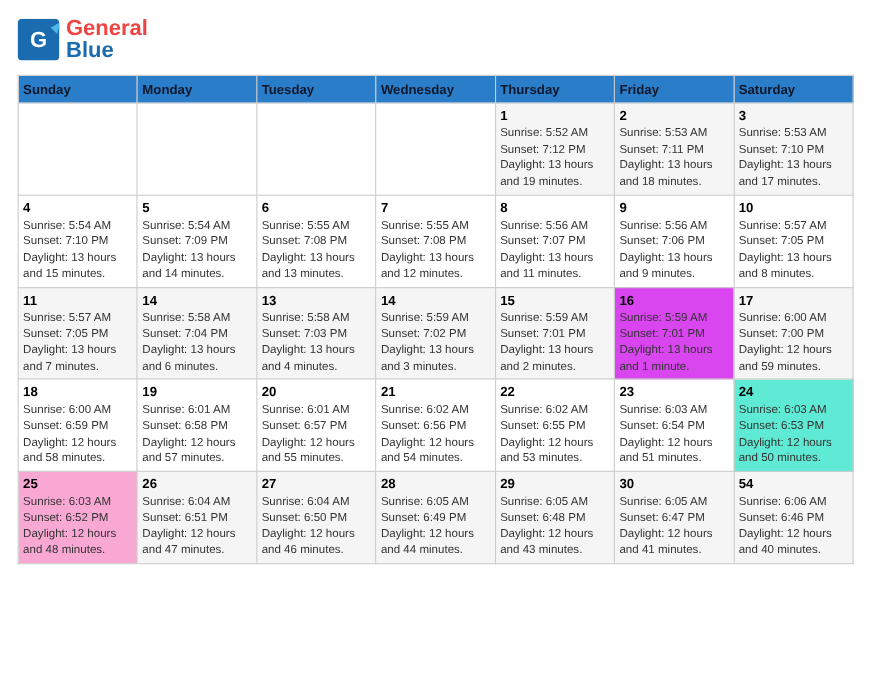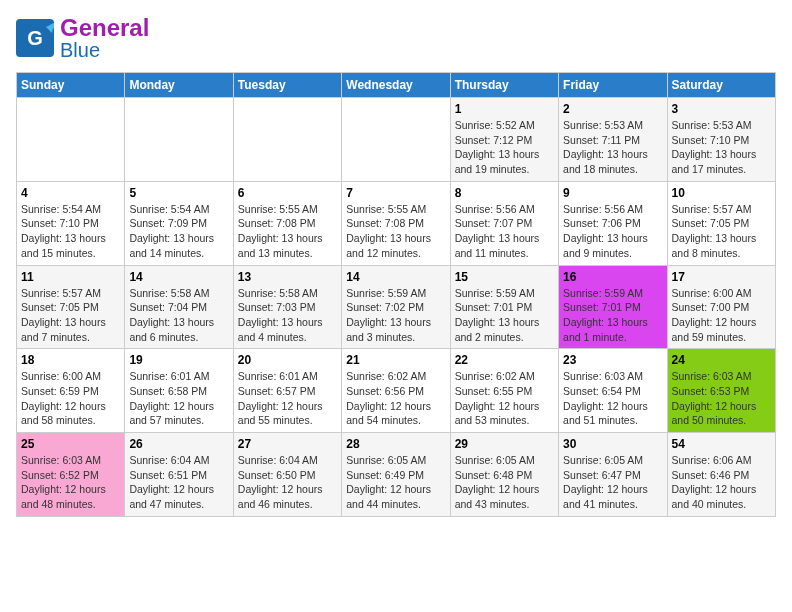--- a/index.html
+++ b/index.html
@@ -39,21 +39,21 @@
       font-size: 17px;
       color: #555;
     }
     .calendar {
       width: 100%;
       border-collapse: collapse;
       font-size: 11px;
     }
     .calendar th {
       background-color: #2a7dc9;
-      color: #ffffff;
+      color: #0f172a;
       padding: 5px 4px;
       text-align: left;
       font-size: 12px;
       font-weight: bold;
       border: 1px solid #ccc;
     }
     .calendar td {
       border: 1px solid #ccc;
       vertical-align: top;
       padding: 4px;
@@ -88,22 +88,22 @@
 <div class="header">
   <div class="logo">
     <div class="logo-row">
       <svg width="38" height="38" viewBox="0 0 38 38">
         <rect x="0" y="0" width="38" height="38" rx="4" fill="#1a6baf"></rect>
         <text x="19" y="26" text-anchor="middle" fill="white" font-size="20" font-weight="bold" font-family="Arial">G</text>
         <polygon points="30,8 38,4 36,14" fill="#4db8e8"></polygon>
         <polygon points="34,6 42,2 40,12" fill="#4db8e8"></polygon>
       </svg>
       <div style="margin-left:4px;">
-        <div style="font-size:24px;font-weight:bold;color:#a21caf;line-height:1;">General</div>
-        <div style="font-size:20px;font-weight:normal;color:#1a6baf;line-height:1;">Blue</div>
+        <div style="font-size:20px;font-weight:bold;color:#ef4444;line-height:1;">General</div>
+        <div style="font-size:20px;font-weight:bold;color:#1a6baf;line-height:1;">Blue</div>
       </div>
     </div>
   </div>
   <div class="title-block">
     <div class="month-title"></div>
     <div class="subtitle"></div>
   </div>
 </div>
 
 <table class="calendar">
@@ -215,21 +215,21 @@
           <div class="day-info">Sunrise: 6:02 AM<br>Sunset: 6:56 PM<br>Daylight: 12 hours and 54 minutes.</div>
         </td>
         <td style="background-color: rgb(255, 255, 255);">
           <span class="day-number">22</span>
           <div class="day-info">Sunrise: 6:02 AM<br>Sunset: 6:55 PM<br>Daylight: 12 hours and 53 minutes.</div>
         </td>
         <td style="background-color: rgb(255, 255, 255);">
           <span class="day-number">23</span>
           <div class="day-info">Sunrise: 6:03 AM<br>Sunset: 6:54 PM<br>Daylight: 12 hours and 51 minutes.</div>
         </td>
-        <td style="background-color: #84cc16;">
+        <td style="background-color: #5eead4;">
           <span class="day-number">24</span>
           <div class="day-info">Sunrise: 6:03 AM<br>Sunset: 6:53 PM<br>Daylight: 12 hours and 50 minutes.</div>
         </td>
       </tr>
       <tr>
         <td style="background-color: #f9a8d4;">
           <span class="day-number">25</span>
           <div class="day-info">Sunrise: 6:03 AM<br>Sunset: 6:52 PM<br>Daylight: 12 hours and 48 minutes.</div>
         </td>
         <td style="background-color: rgb(245, 245, 245);">

